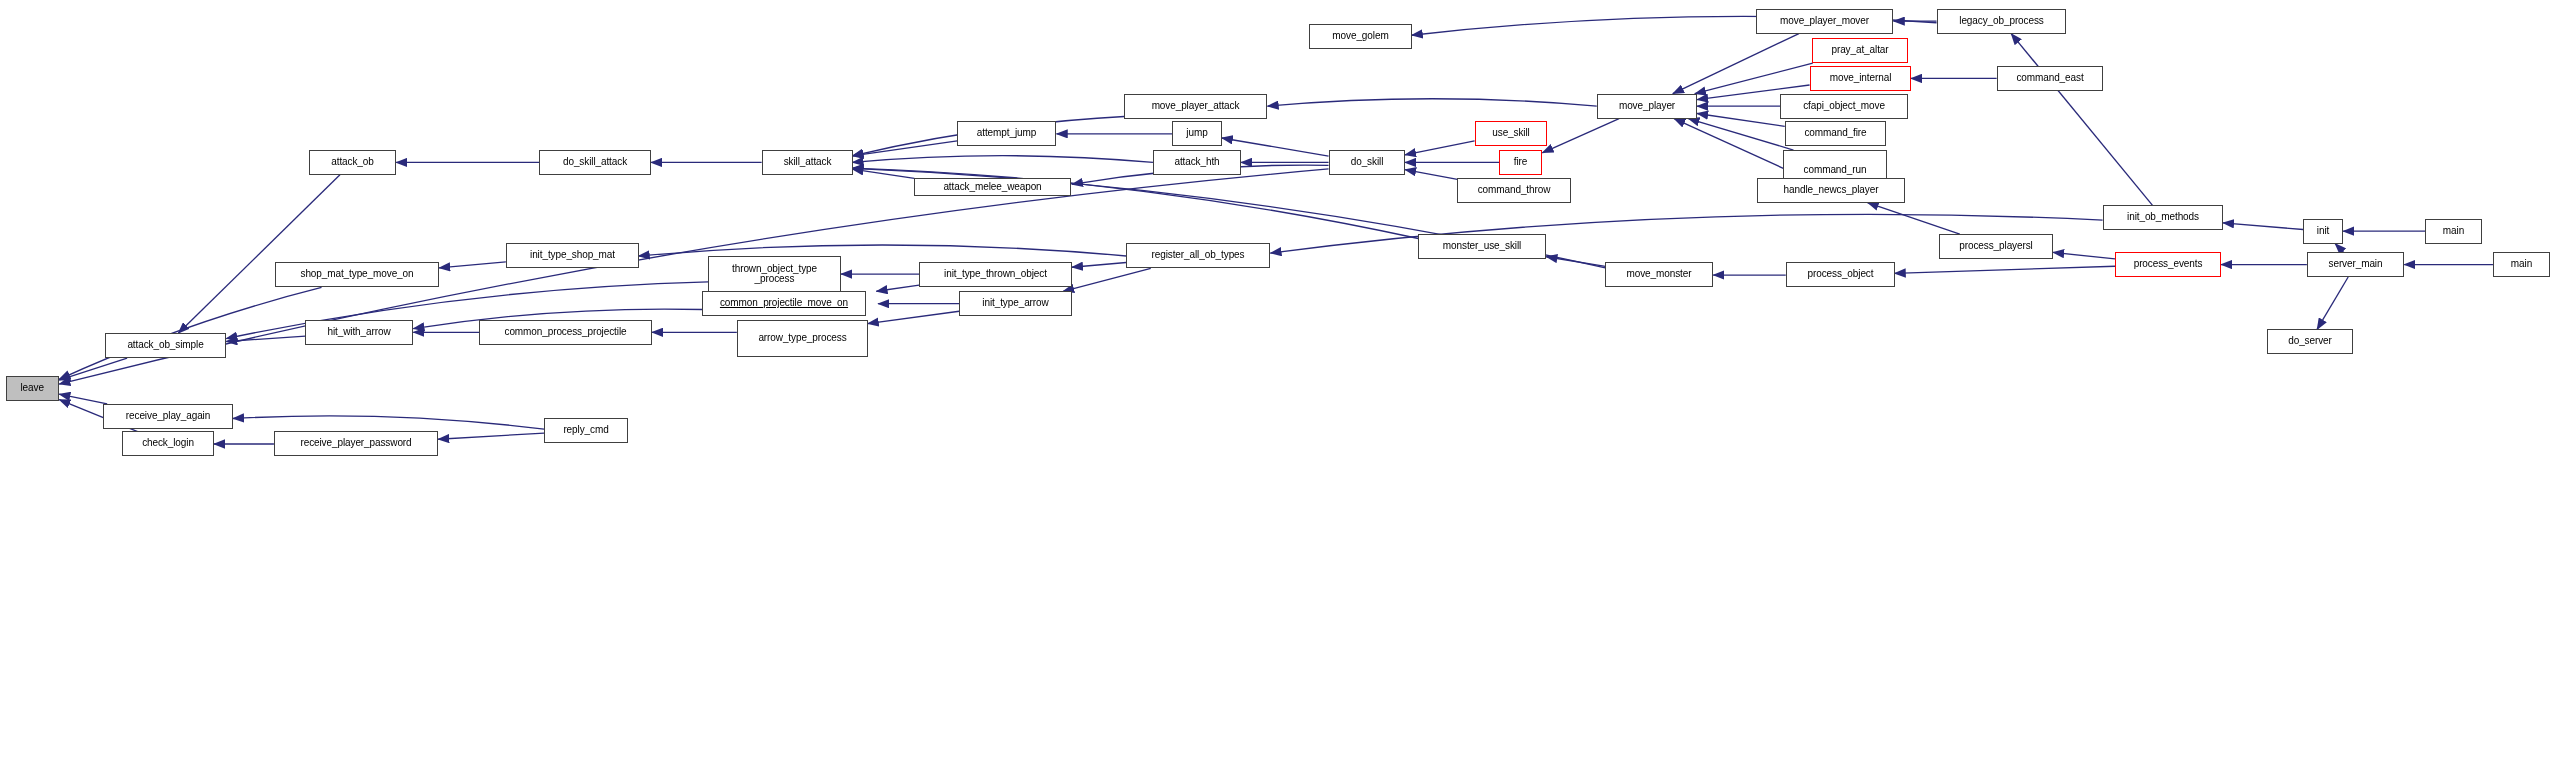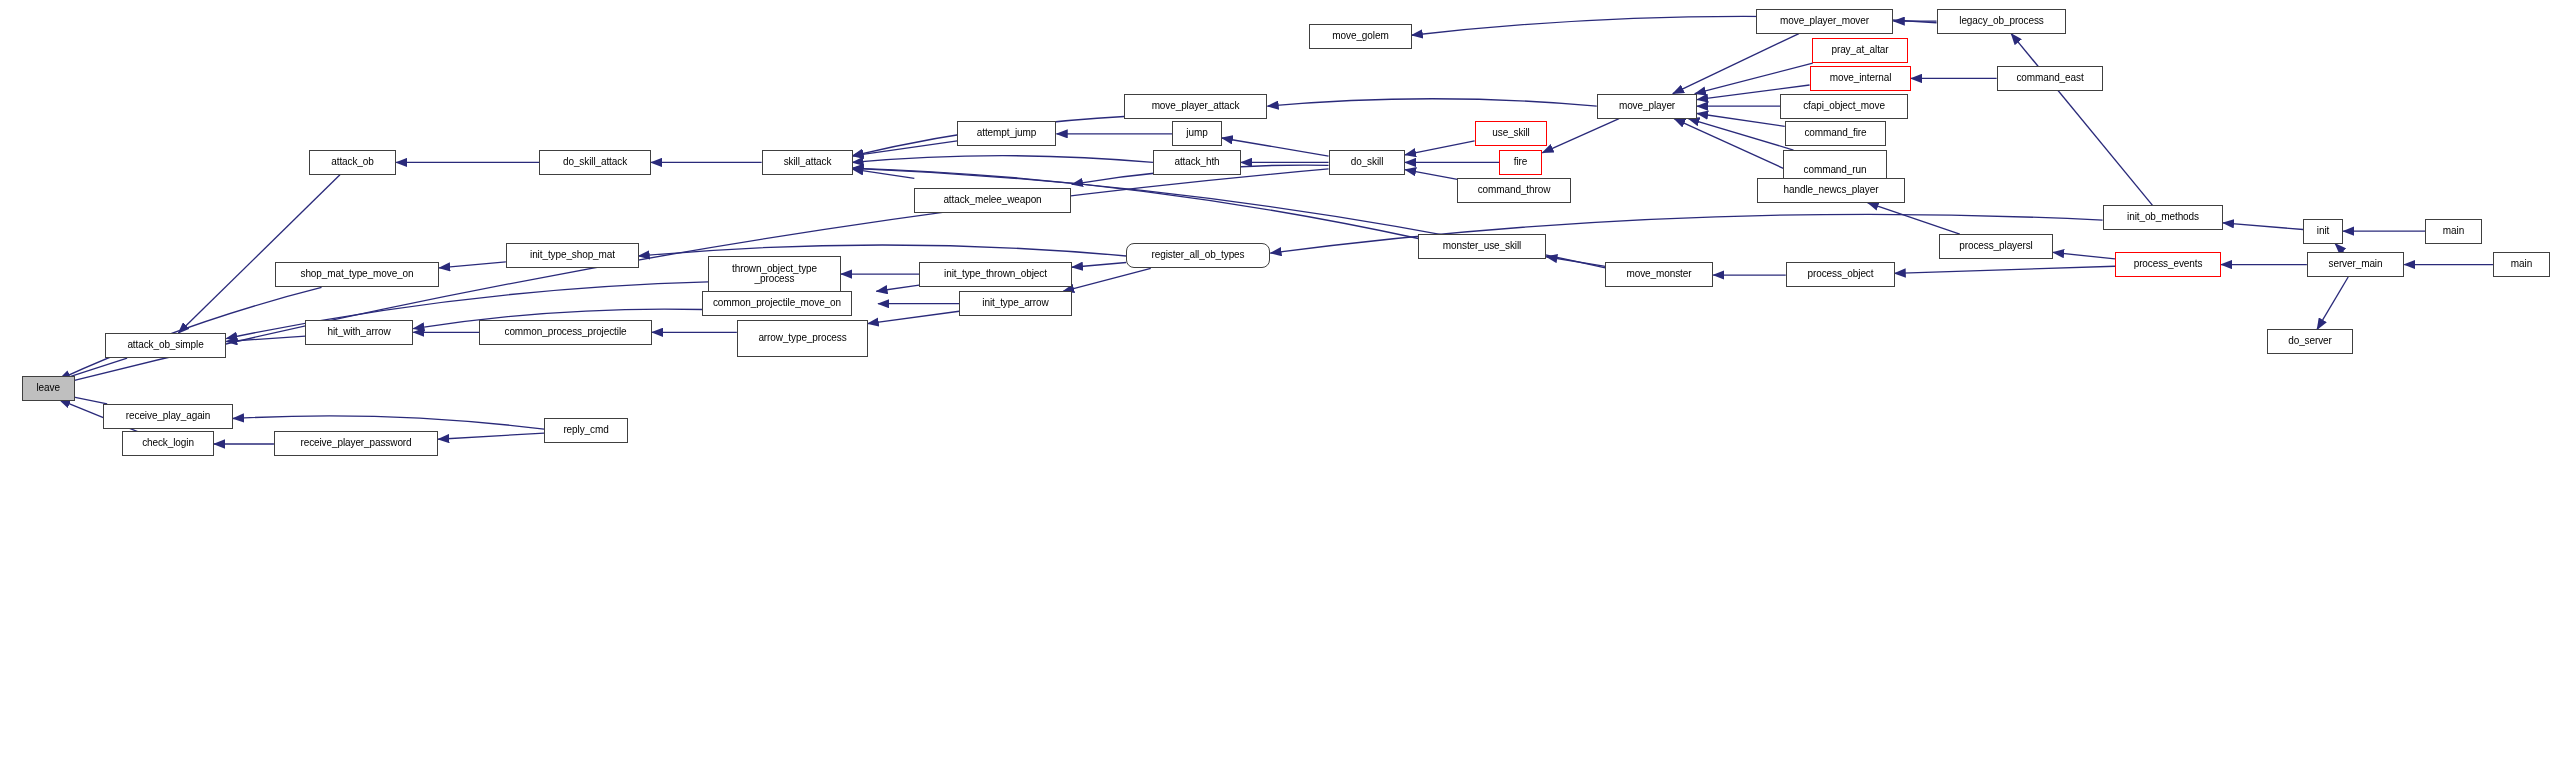--- a/index.html
+++ b/index.html
@@ -135,46 +135,46 @@
       <div class="node" style="left: 1172px; top: 121px; width: 50px; height: 25px;">jump</div>
       <div class="node red" style="left: 1475px; top: 121px; width: 72px; height: 25px;">use_skill</div>
       <div class="node" style="left: 1785px; top: 121px; width: 101px; height: 25px;">command_fire</div>
       <div class="node" style="left: 309px; top: 150px; width: 87px; height: 25px;">attack_ob</div>
       <div class="node" style="left: 539px; top: 150px; width: 112px; height: 25px;">do_skill_attack</div>
       <div class="node" style="left: 762px; top: 150px; width: 91px; height: 25px;">skill_attack</div>
       <div class="node" style="left: 1153px; top: 150px; width: 88px; height: 25px;">attack_hth</div>
       <div class="node" style="left: 1329px; top: 150px; width: 76px; height: 25px;">do_skill</div>
       <div class="node red" style="left: 1499px; top: 150px; width: 43px; height: 25px;">fire</div>
       <div class="node" style="left: 1783px; top: 150px; width: 104px; height: 41px;">command_run</div>
-      <div class="node" style="left: 914px; top: 188px; width: 157px; height: 25px;">attack_melee_weapon</div>
+      <div class="node" style="left: 914px; top: 178px; width: 157px; height: 18px;">attack_melee_weapon</div>
       <div class="node" style="left: 1457px; top: 178px; width: 114px; height: 25px;">command_throw</div>
       <div class="node" style="left: 1757px; top: 178px; width: 148px; height: 25px;">handle_newcs_player</div>
       <div class="node" style="left: 2103px; top: 205px; width: 120px; height: 25px;">init_ob_methods</div>
       <div class="node" style="left: 2303px; top: 219px; width: 40px; height: 25px;">init</div>
       <div class="node" style="left: 2425px; top: 219px; width: 57px; height: 25px;">main</div>
       <div class="node" style="left: 1418px; top: 234px; width: 128px; height: 25px;">monster_use_skill</div>
       <div class="node" style="left: 1939px; top: 234px; width: 114px; height: 25px;">process_playersl</div>
       <div class="node" style="left: 506px; top: 243px; width: 133px; height: 25px; text-align: right;">init_type_shop_mat</div>
-      <div class="node" style="left: 1126px; top: 243px; width: 144px; height: 25px; border-radius: 8px;">register_all_ob_types</div>
+      <div class="node" style="left: 1126px; top: 243px; width: 144px; height: 25px;">register_all_ob_types</div>
       <div class="node red" style="left: 2115px; top: 252px; width: 106px; height: 25px;">process_events</div>
       <div class="node" style="left: 2307px; top: 252px; width: 97px; height: 25px;">server_main</div>
       <div class="node" style="left: 2493px; top: 252px; width: 57px; height: 25px;">main</div>
       <div class="node" style="left: 708px; top: 256px; width: 133px; height: 36px;">thrown_object_type
 _process</div>
       <div class="node" style="left: 275px; top: 262px; width: 164px; height: 25px;">shop_mat_type_move_on</div>
       <div class="node" style="left: 919px; top: 262px; width: 153px; height: 25px;">init_type_thrown_object</div>
       <div class="node" style="left: 1605px; top: 262px; width: 108px; height: 25px;">move_monster</div>
       <div class="node" style="left: 1786px; top: 262px; width: 109px; height: 25px;">process_object</div>
-      <div class="node" style="left: 702px; top: 291px; width: 150px; height: 25px;">common_projectile_move_on</div>
+      <div class="node" style="left: 702px; top: 291px; width: 164px; height: 25px; text-decoration: underline;">common_projectile_move_on</div>
       <div class="node" style="left: 959px; top: 291px; width: 113px; height: 25px;">init_type_arrow</div>
       <div class="node" style="left: 305px; top: 320px; width: 108px; height: 25px;">hit_with_arrow</div>
       <div class="node" style="left: 479px; top: 320px; width: 173px; height: 25px;">common_process_projectile</div>
       <div class="node" style="left: 737px; top: 320px; width: 131px; height: 37px;">arrow_type_process</div>
       <div class="node" style="left: 2267px; top: 329px; width: 86px; height: 25px;">do_server</div>
       <div class="node" style="left: 105px; top: 333px; width: 121px; height: 25px;">attack_ob_simple</div>
-      <div class="node filled" style="left: 5.7px; top: 376px; width: 53px; height: 25px; margin-left: 16px;">leave</div>
+      <div class="node filled" style="left: 5.7px; top: 376px; width: 53px; height: 25px;">leave</div>
       <div class="node" style="left: 103px; top: 404px; width: 130px; height: 25px;">receive_play_again</div>
       <div class="node" style="left: 544px; top: 418px; width: 84px; height: 25px;">reply_cmd</div>
       <div class="node" style="left: 122px; top: 431px; width: 92px; height: 25px;">check_login</div>
       <div class="node" style="left: 274px; top: 431px; width: 164px; height: 25px;">receive_player_password</div>
     </div>
 </div>
 
 
 </body></html>

